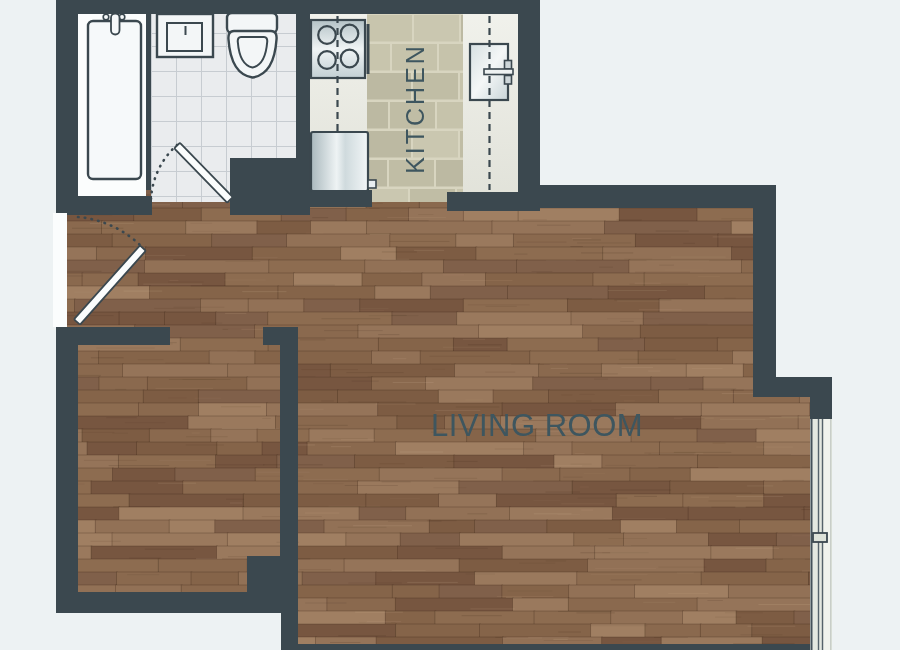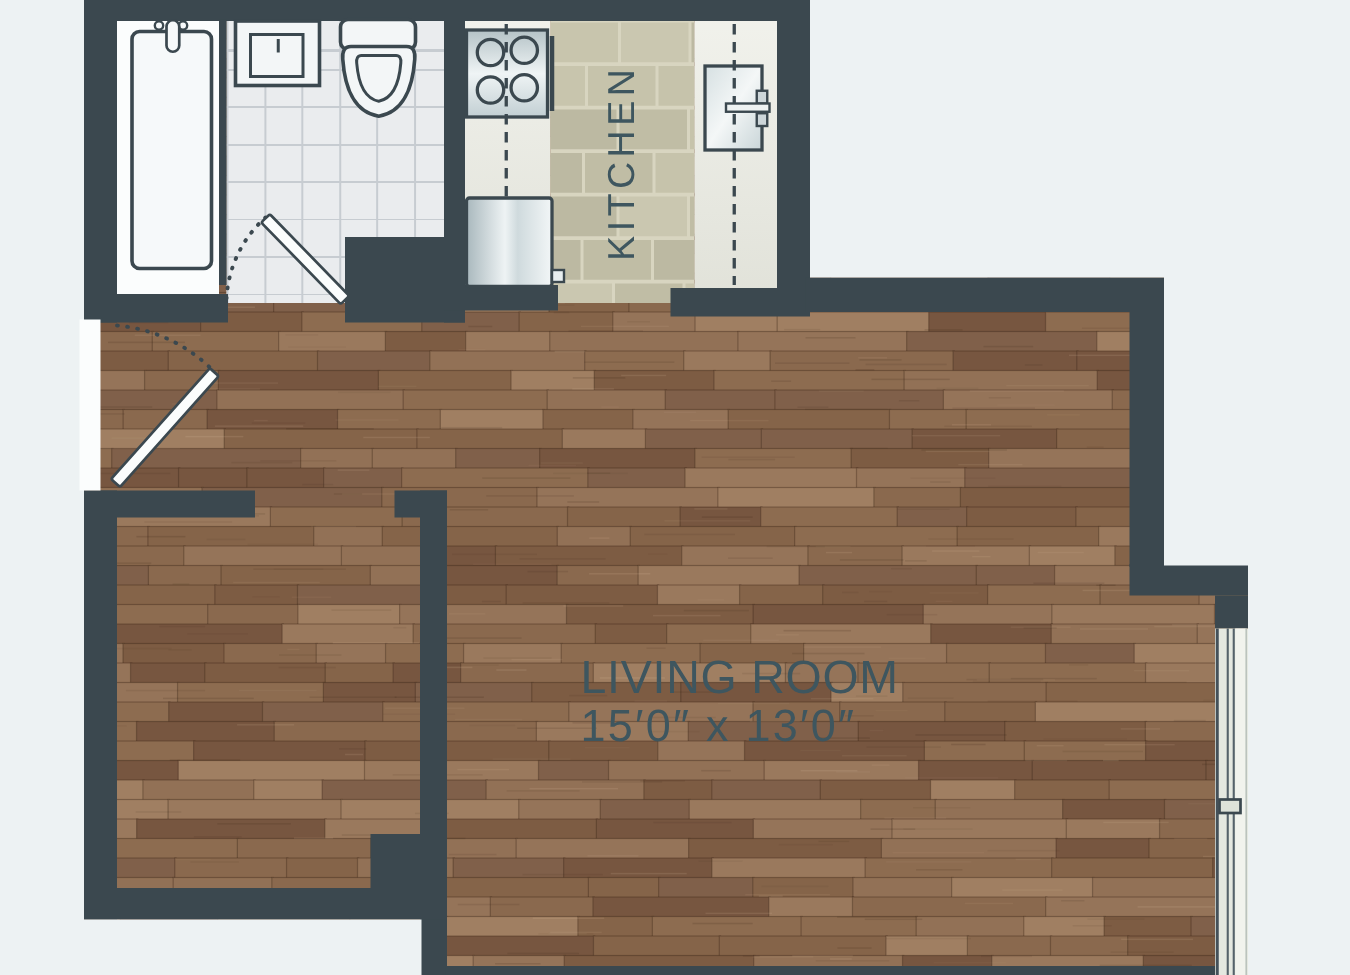--- a/index.html
+++ b/index.html
@@ -20,21 +20,21 @@
   }
   .floor-counter{
     position:absolute;background:var(--counter,#e9eae1);
     background-image:linear-gradient(180deg, rgba(255,255,255,.35), rgba(0,0,0,.03));
   }
   .alcove{position:absolute;background:var(--white,#f6f8f9);}
   .entry-gap{position:absolute;background:var(--white,#fbfdfd);}
   .window-glass{position:absolute;background:var(--glass,#e4e8e0);}
   .label{
     position:absolute;color:var(--label,#3e565f);line-height:1;
-    letter-spacing:.5px;white-space:nowrap;margin-top:26px;
+    letter-spacing:.5px;white-space:nowrap;text-align:center;
   }
   #lbl-living{left:387px;top:410px;width:300px;font-size:31px;}
   #lbl-dims{left:387px;top:444px;width:300px;font-size:30px;letter-spacing:1.5px;}
   #lbl-closet{left:104px;top:449px;width:150px;font-size:29px;}
   #kitchen-label-box{
     position:absolute;left:367px;top:14px;width:96px;height:188px;
     display:flex;align-items:center;justify-content:center;
   }
   #kitchen-label-box span{
     display:block;transform:rotate(-90deg);font-size:25px;letter-spacing:3px;
@@ -1216,18 +1216,17 @@
       <rect x="823.5" y="419" width="7" height="231" fill="#f1f3ed"></rect>
       <line x1="811.5" y1="419" x2="811.5" y2="650" stroke="#44515a" stroke-width="2"></line>
       <line x1="818.5" y1="419" x2="818.5" y2="650" stroke="#55626a" stroke-width="1.4"></line>
       <line x1="822.5" y1="419" x2="822.5" y2="650" stroke="#55626a" stroke-width="1.4"></line>
       <line x1="830.8" y1="419" x2="830.8" y2="650" stroke="#b9c1bb" stroke-width="1"></line>
       <rect x="813" y="533" width="14" height="9" fill="#dde2d9" stroke="#3b484f" stroke-width="1.8"></rect>
     </g>
   </svg>
 
   <div class="label" id="lbl-living">LIVING ROOM</div>
-  <div class="label" id="lbl-dims">15′0″ x 13′0″</div>
   <div id="kitchen-label-box">
     <span>KITCHEN</span>
   </div>
 
 </div>
 
 </body></html>

